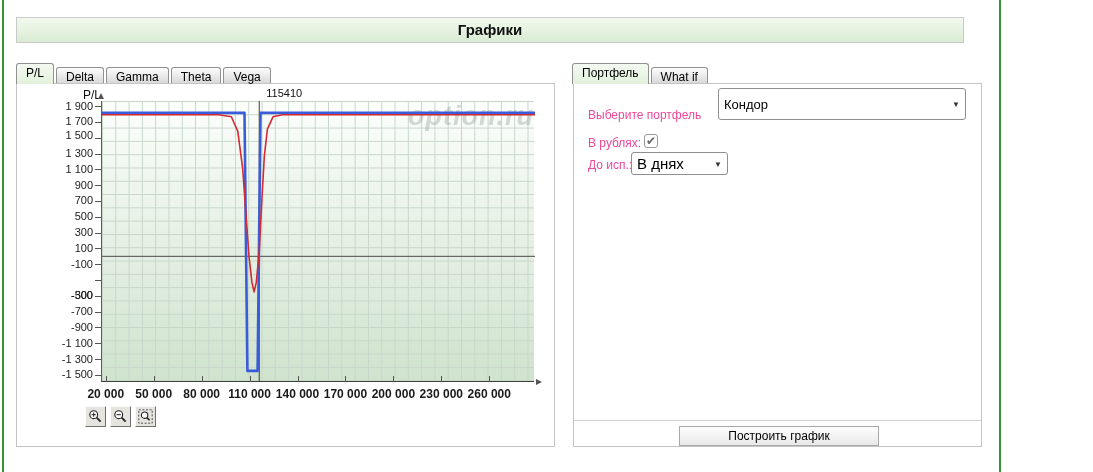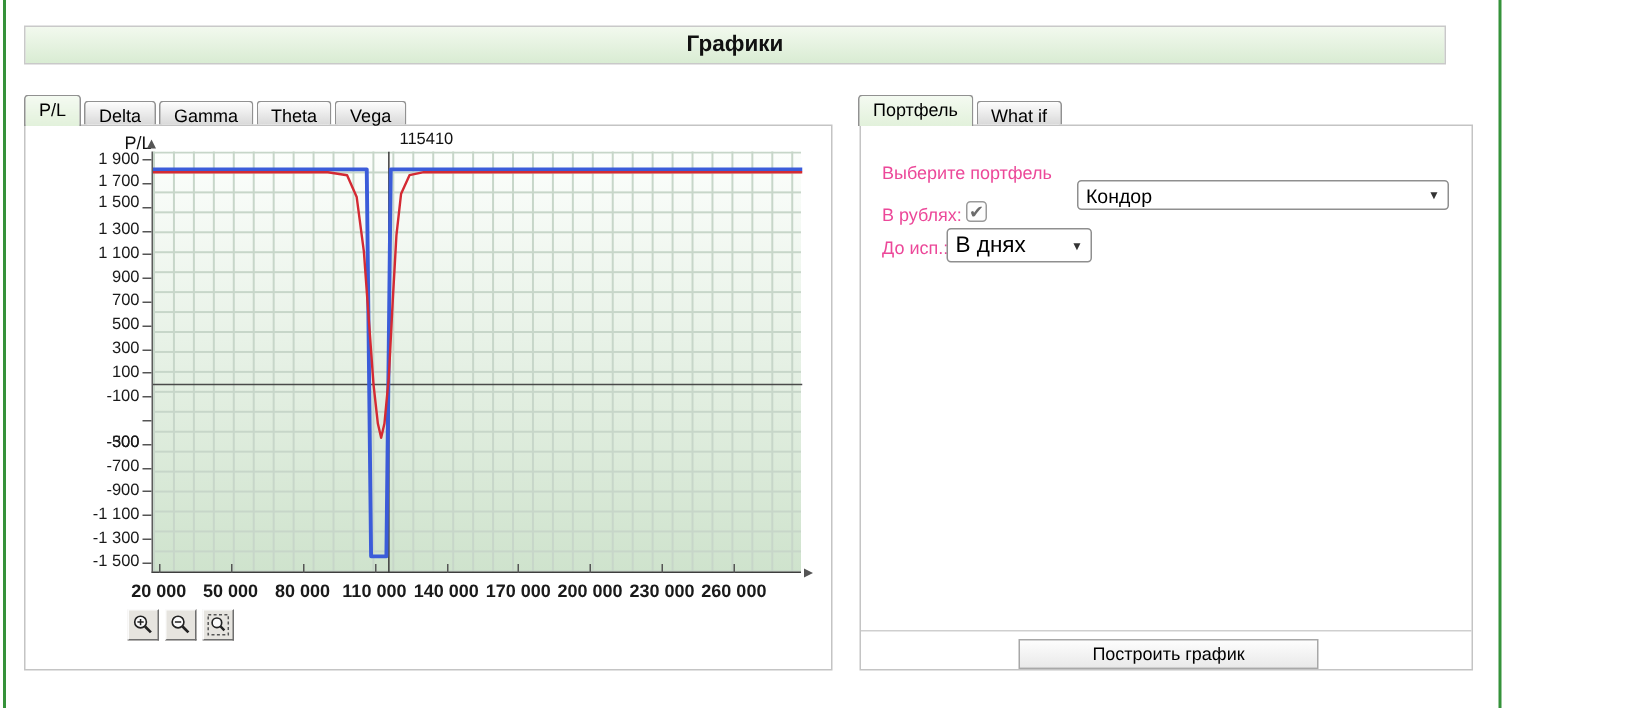--- a/index.html
+++ b/index.html
@@ -94,20 +94,21 @@
     <div class="tab">Vega</div>
   </div>
 
   <div class="panel left-panel">
     <div class="axis-title">P/L</div>
     <div class="marker-label" id="marker-label" style="left: 241.238px; margin-left: 26px;">115410</div>
     <div class="y-axis-arrow"></div>
     <div class="x-axis-arrow"></div>
 
     <div class="plot" id="plot">
+      <div class="watermark">option.ru</div>
       <svg id="plot-svg" viewBox="0 0 433 281" preserveAspectRatio="none">
           <line x1="0" x2="433" y1="155.32067510548524" y2="155.32067510548524" stroke="#4a4a4a" stroke-width="1"></line>
           <line x1="157.2381180811808" x2="157.2381180811808" y1="0" y2="281" stroke="#3c3c3c" stroke-width="1"></line>
           <polyline points="0.0,11.9 142.5,11.9 145.4,269.9 155.6,269.9 158.5,11.9 433.0,11.9" fill="none" stroke="#3b5cd9" stroke-width="2.6" stroke-linejoin="round"></polyline>
           <polyline points="0.0,13.8 116.6,13.8 129.4,15.8 135.8,30.4 140.6,66.8 143.8,111.1 147.0,155.3 149.9,181.4 152.1,190.9 154.3,181.4 157.2,150.6 159.8,100.0 162.3,55.7 165.4,28.1 171.0,15.8 180.5,13.8 433.0,13.8" fill="none" stroke="#d42a33" stroke-width="1.6" stroke-linejoin="round"></polyline>
         </svg>
     </div>
     <div id="y-ticks">
         <div class="y-tick-label" style="top: 15.6378px;">1 900</div>
         <div class="y-tick-mark" style="top: 22.1378px;"></div>
@@ -193,21 +194,21 @@
     </div>
   </div>
 
   <div class="tabs right-tabs">
     <div class="tab active">Портфель</div>
     <div class="tab">What if</div>
   </div>
 
   <div class="panel right-panel">
     <div class="form-label" style="left:14px; top:24px;">Выберите портфель</div>
-    <div class="select-box" style="left:144px; top:36px; width:248px; height:20px;">
+    <div class="select-box" style="left:144px; top:4px; width:248px; height:32px;">
       <span>Кондор</span>
       <span class="caret">▼</span>
     </div>
 
     <div class="form-label" style="left:14px; top:52px;">В рублях:</div>
     <div class="checkbox checked" id="rubles-checkbox" style="left:70px; top:50px;">
       <span class="check">✔</span>
     </div>
 
     <div class="form-label" style="left:14px; top:74px;">До исп.:</div>

